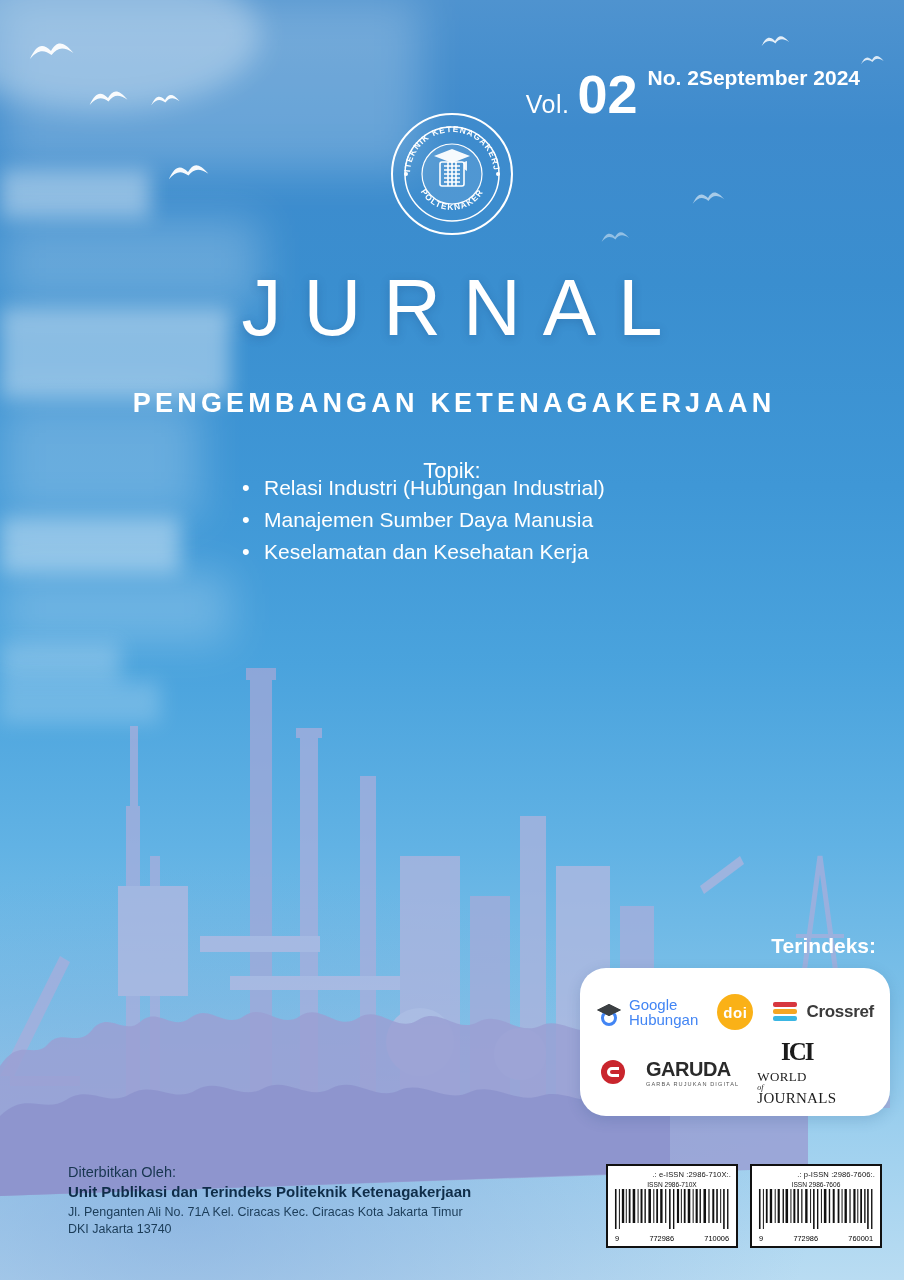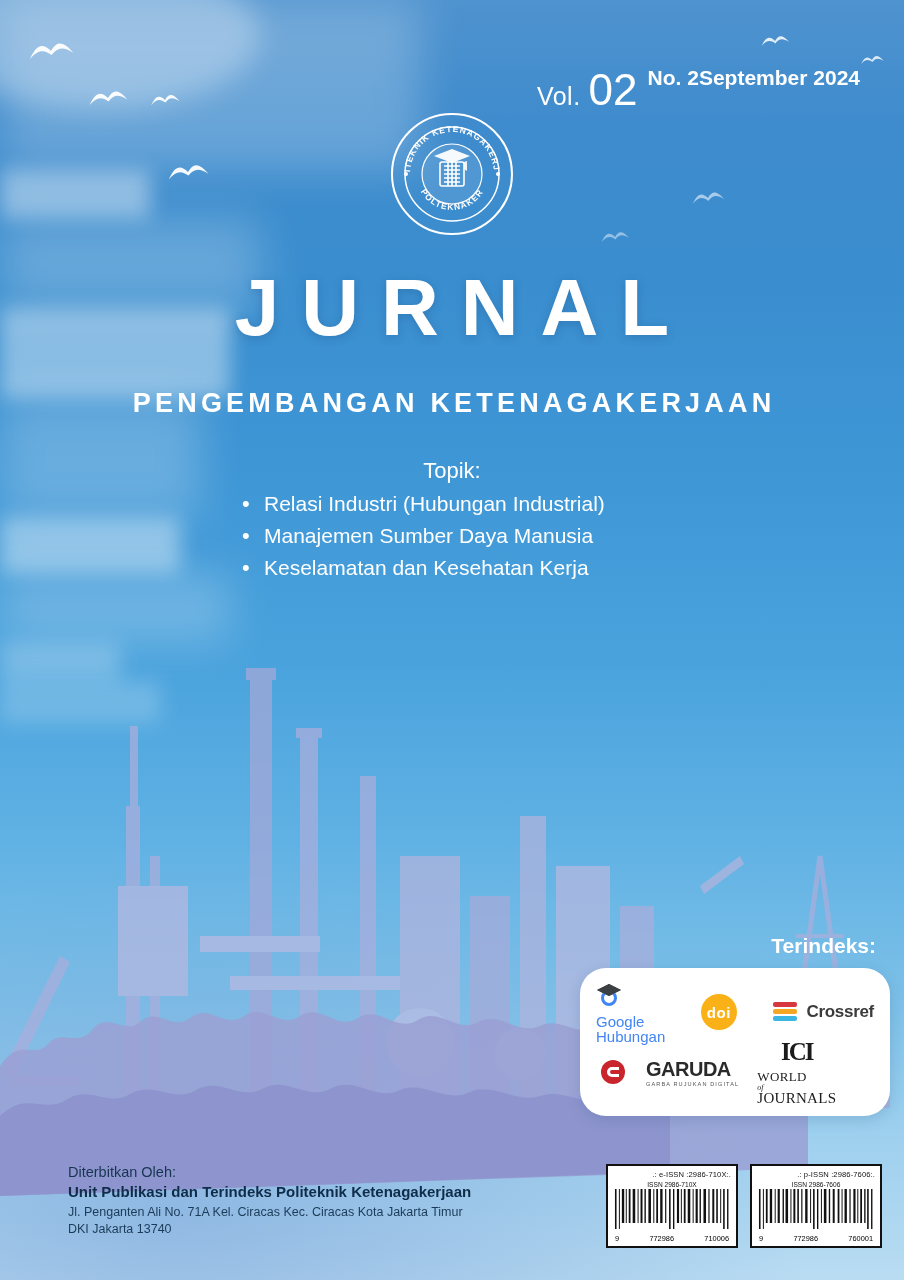--- a/index.html
+++ b/index.html
@@ -33,38 +33,38 @@
   .bird svg { display:block; }
 
   
   .vol-block {
     position:absolute; right:44px; top:58px;
     color:#ffffff; text-align:left;
     display:flex; align-items:flex-start; gap:10px;
   }
   .vol-left { display:flex; align-items:baseline; gap:8px; padding-top:12px;}
   .vol-word { font-size:25px; font-weight:400; letter-spacing:0.5px; }
-  .vol-num { font-size:44px; font-weight:400; line-height:0.9; }
+  .vol-num { font-size:54px; font-weight:700; line-height:0.9; }
   .vol-right { display:flex; padding-top:8px; }
   .vol-no { font-size:21px; font-weight:600; }
   .vol-date { font-size:21px; font-weight:600; }
 
   
   .seal {
     position:absolute; left:50%; top:112px; transform:translateX(-50%);
     width:124px; height:124px;
   }
 
   
   .title {
     position:absolute; top:268px; left:0; right:0;
     text-align:center;
     color:#ffffff;
     font-size:80px;
-    font-weight:700;
+    font-weight:400;
     letter-spacing:22px;
     text-indent:22px;
     line-height:1;
     text-shadow:0 2px 10px rgba(20,60,110,0.25);
   }
   .subtitle {
     position:absolute; top:388px; left:0; right:0;
     text-align:center;
     color:#ffffff;
     font-size:27px;
@@ -72,21 +72,21 @@
     letter-spacing:4.2px;
     text-indent:4.2px;
   }
 
   
   .topik-label {
     position:absolute; top:458px; left:0; right:0; text-align:center;
     color:#ffffff; font-size:22px; font-weight:400;
   }
   .topik-list {
-    position:absolute; top:488px; left:238px;
+    position:absolute; top:472px; left:238px;
     color:#ffffff; font-size:21px; line-height:1.52;
     list-style:none;
   }
   .topik-list li { position:relative; padding-left:26px; }
   .topik-list li::before {
     content:"•"; position:absolute; left:4px; top:-1px; font-size:22px;
   }
 
   
   .skyline { position:absolute; left:0; bottom:84px; width:904px; height:640px; }
@@ -103,21 +103,21 @@
     background:#ffffff;
     border-radius:26px 26px 26px 26px;
     border-top-left-radius:26px;
     box-shadow:0 4px 14px rgba(30,70,120,0.18);
     padding:14px 16px;
   }
   .idx-row { display:flex; align-items:center; justify-content:space-between; height:50%; }
   .idx-row.second { justify-content:flex-start; gap:18px; padding-left:4px;}
 
   
-  .gs { display:flex; align-items:flex-start; gap:7px;flex-direction:column; }
+  .gs { display:flex; align-items:flex-end; gap:7px; }
   .gs-text { line-height:1.0; }
   .gs-g { font-size:15px; color:#4285f4; font-weight:400; }
   .gs-s { font-size:15px; color:#4285f4; font-weight:400; }
   .doi-badge {
     background:#fab117; color:#ffffff; font-weight:700;
     font-size:15px; border-radius:50%;
     width:36px;height:36px; display:flex;align-items:center;justify-content:center;
     letter-spacing:0.5px;
   }
   .crossref { display:flex; align-items:center; gap:6px; }

